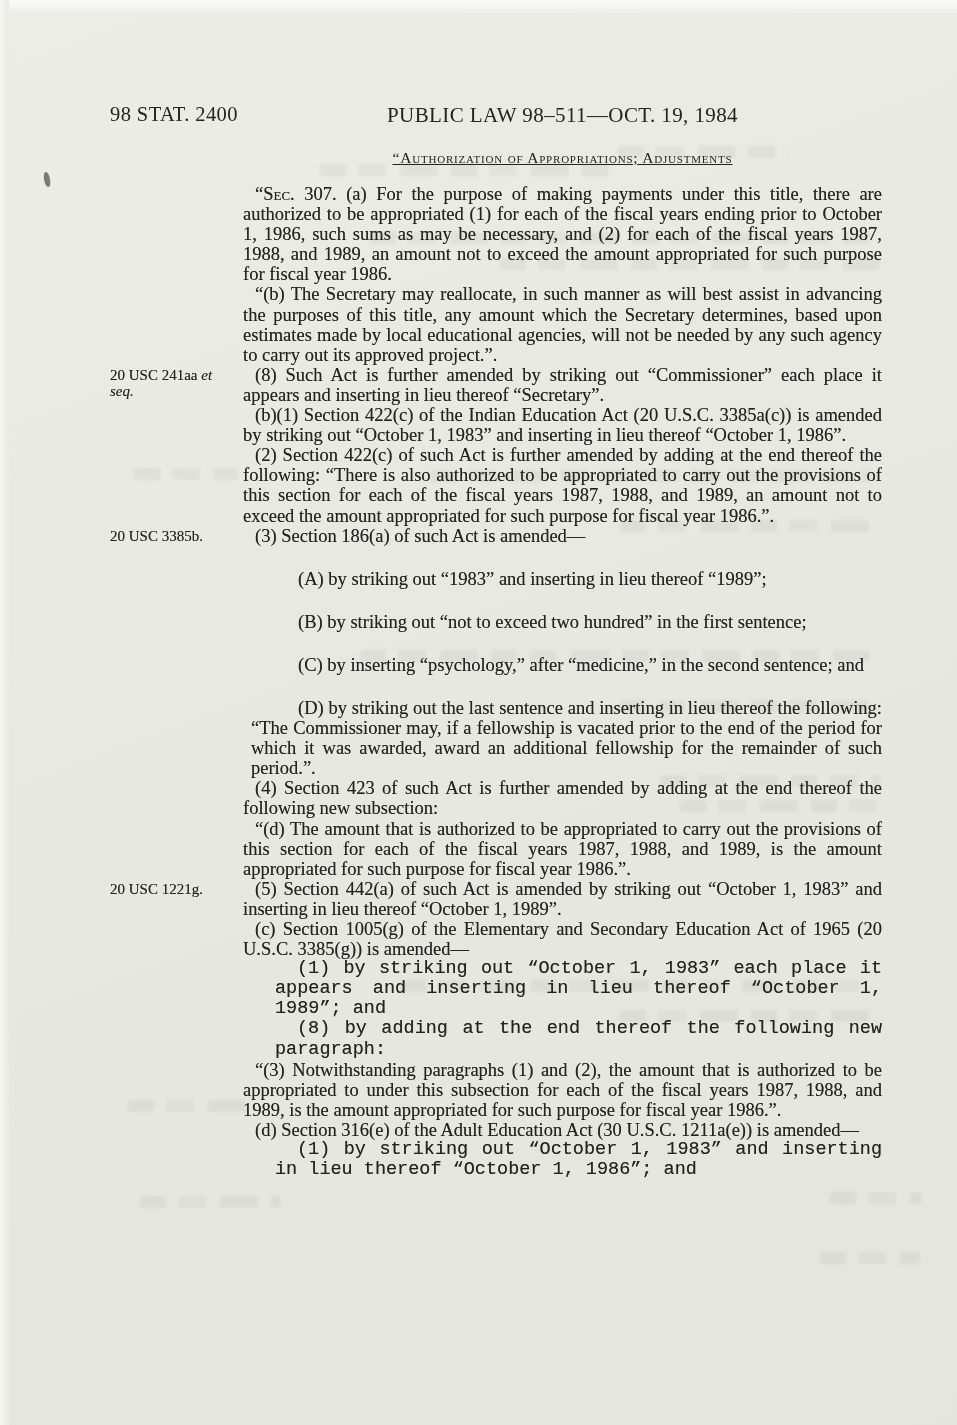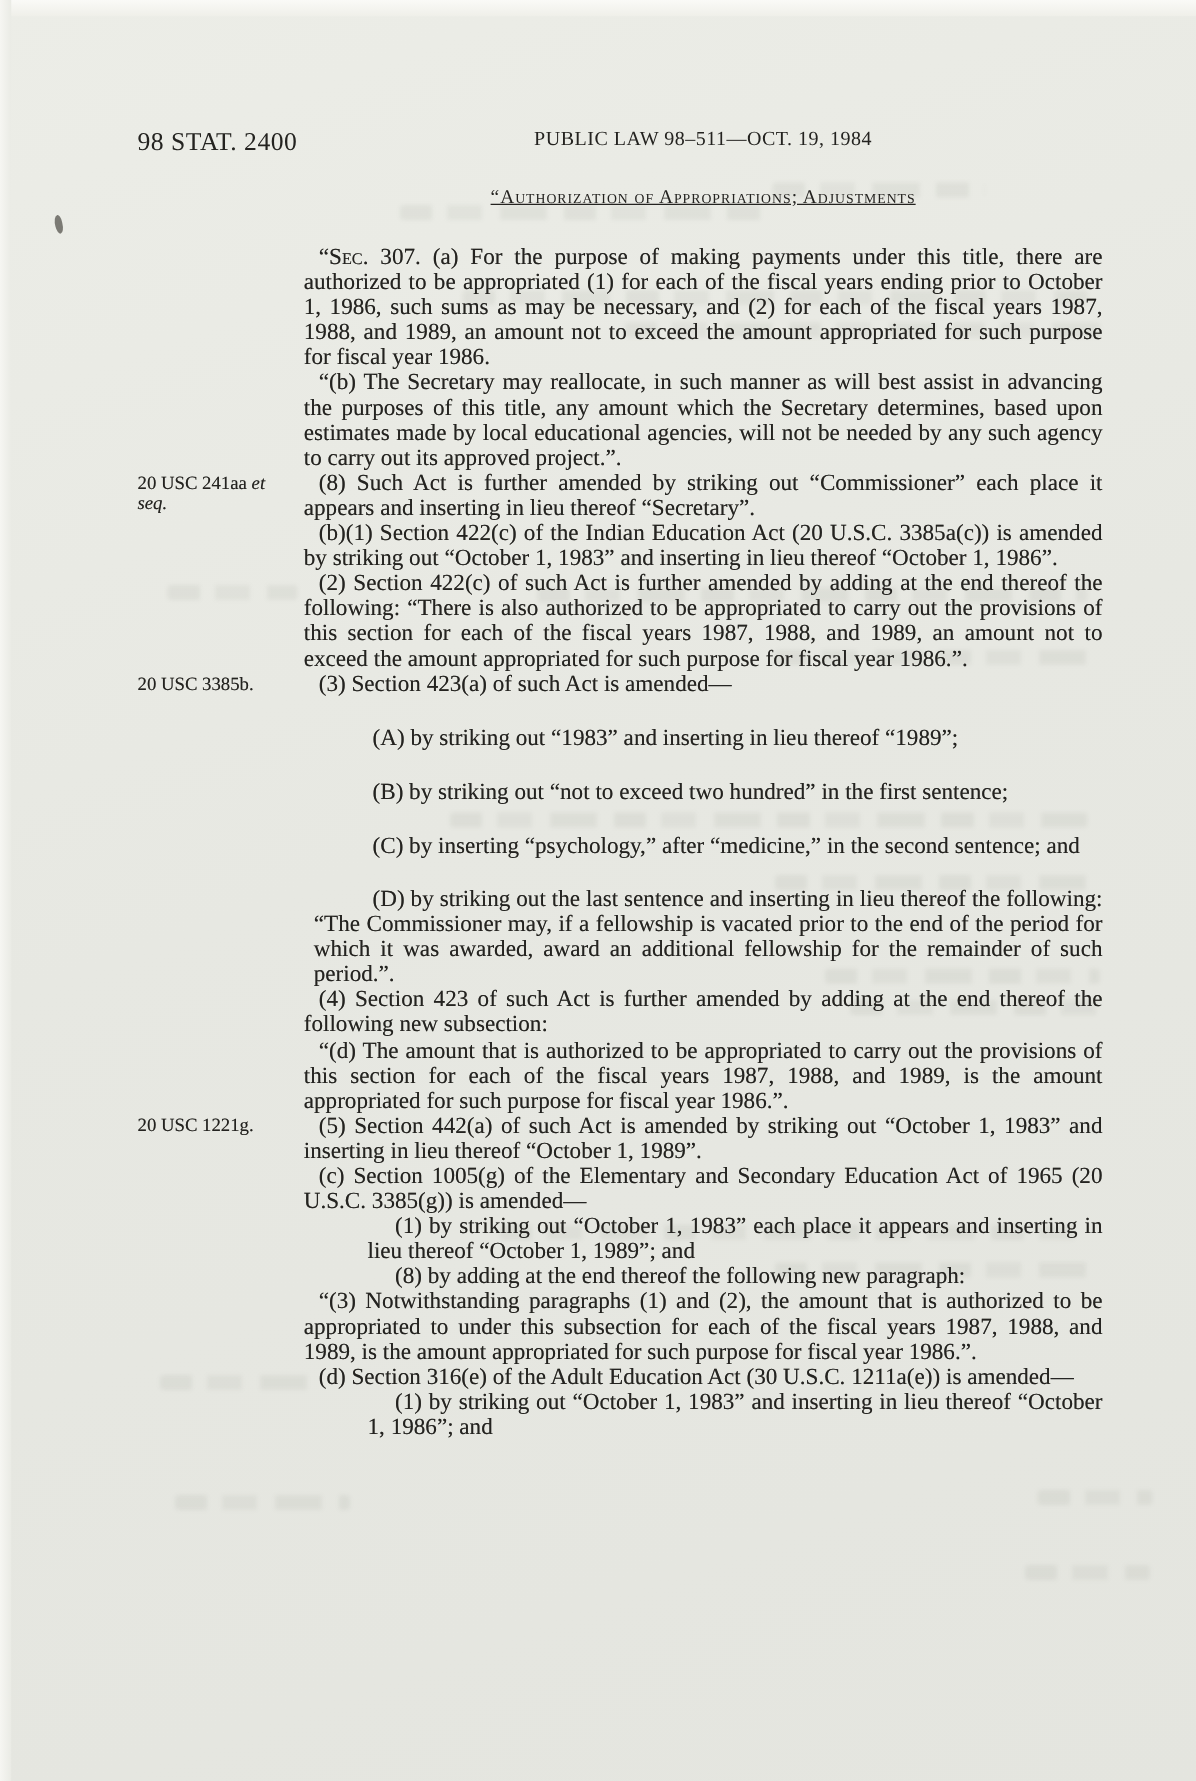--- a/index.html
+++ b/index.html
@@ -28,40 +28,40 @@
     background:#55544e; border-radius:60% 40% 55% 45%;
     transform:rotate(-14deg); opacity:.75;
   }
   
   .stat-number {
     position:absolute; left:110px; top:103px;
     font-size:20.5px; letter-spacing:.4px; white-space:nowrap;
   }
   .law-line {
     position:absolute; left:243px; top:103px; width:639px;
-    text-align:center; font-size:16px; letter-spacing:.4px; white-space:nowrap;
+    text-align:center; font-size:21px; letter-spacing:.4px; white-space:nowrap;
   }
   
   .section-heading {
     position:absolute; left:243px; top:149px; width:639px;
     text-align:center; font-size:15.5px; letter-spacing:.8px;
     white-space:nowrap;
     text-decoration:underline;
   }
   .sc { font-variant:small-caps; }
   
   .textcol {
-    position:absolute; left:243px; top:196px; width:639px;
+    position:absolute; left:243px; top:184px; width:639px;
     font-size:18.5px; line-height:20.1px; text-align:justify;
     text-shadow:0 0 .4px rgba(40,40,34,.55);
   }
   .textcol p { margin:0; position:relative; }
   p.body  { text-indent:12px; }
   p.sub-a { margin-left:8px;  text-indent:47px;margin-top:23px; }
-  p.sub-b { margin-left:51px; text-indent:22px; }
+  p.sub-b { margin-left:32px; text-indent:22px;font-family:Liberation Mono, monospace; }
   .margin-note {
     position:absolute; left:-133px; top:2px; width:126px;
     font-size:15px; line-height:16px; text-align:left; text-indent:0;
     white-space:normal;
   }
   .margin-note i { font-style:italic; }
   
   .ghost {
     position:absolute; height:12px; border-radius:3px;
     background:repeating-linear-gradient(90deg,
@@ -109,21 +109,21 @@
     <p class="body"><span class="sc">“Sec.</span><span> 307. (a) For the purpose of making payments under this title, there are authorized to be appropriated (1) for each of the fiscal years ending prior to October 1, 1986, such sums as may be necessary, and (2) for each of the fiscal years 1987, 1988, and 1989, an amount not to exceed the amount appropriated for such purpose for fiscal year 1986.</span></p>
 
     <p class="body"><span>“(b) The Secretary may reallocate, in such manner as will best assist in advancing the purposes of this title, any amount which the Secretary determines, based upon estimates made by local educational agencies, will not be needed by any such agency to carry out its approved project.”.</span></p>
 
     <p class="body"><span class="margin-note"><span>20 USC 241aa </span><i>et seq.</i></span><span>(8) Such Act is further amended by striking out “Commissioner” each place it appears and inserting in lieu thereof “Secretary”.</span></p>
 
     <p class="body"><span>(b)(1) Section 422(c) of the Indian Education Act (20 U.S.C. 3385a(c)) is amended by striking out “October 1, 1983” and inserting in lieu thereof “October 1, 1986”.</span></p>
 
     <p class="body"><span>(2) Section 422(c) of such Act is further amended by adding at the end thereof the following: “There is also authorized to be appropriated to carry out the provisions of this section for each of the fiscal years 1987, 1988, and 1989, an amount not to exceed the amount appropriated for such purpose for fiscal year 1986.”.</span></p>
 
-    <p class="body"><span class="margin-note"><span>20 USC 3385b.</span></span><span>(3) Section 423(a) of such Act is amended—</span></p>
+    <p class="body"><span class="margin-note"><span>20 USC 3385b.</span></span><span>(3) Section 186(a) of such Act is amended—</span></p>
 
     <p class="sub-a"><span>(A) by striking out “1983” and inserting in lieu thereof “1989”;</span></p>
 
     <p class="sub-a"><span>(B) by striking out “not to exceed two hundred” in the first sentence;</span></p>
 
     <p class="sub-a"><span>(C) by inserting “psychology,” after “medicine,” in the second sentence; and</span></p>
 
     <p class="sub-a"><span>(D) by striking out the last sentence and inserting in lieu thereof the following: “The Commissioner may, if a fellowship is vacated prior to the end of the period for which it was awarded, award an additional fellowship for the remainder of such period.”.</span></p>
 
     <p class="body"><span>(4) Section 423 of such Act is further amended by adding at the end thereof the following new subsection:</span></p>

